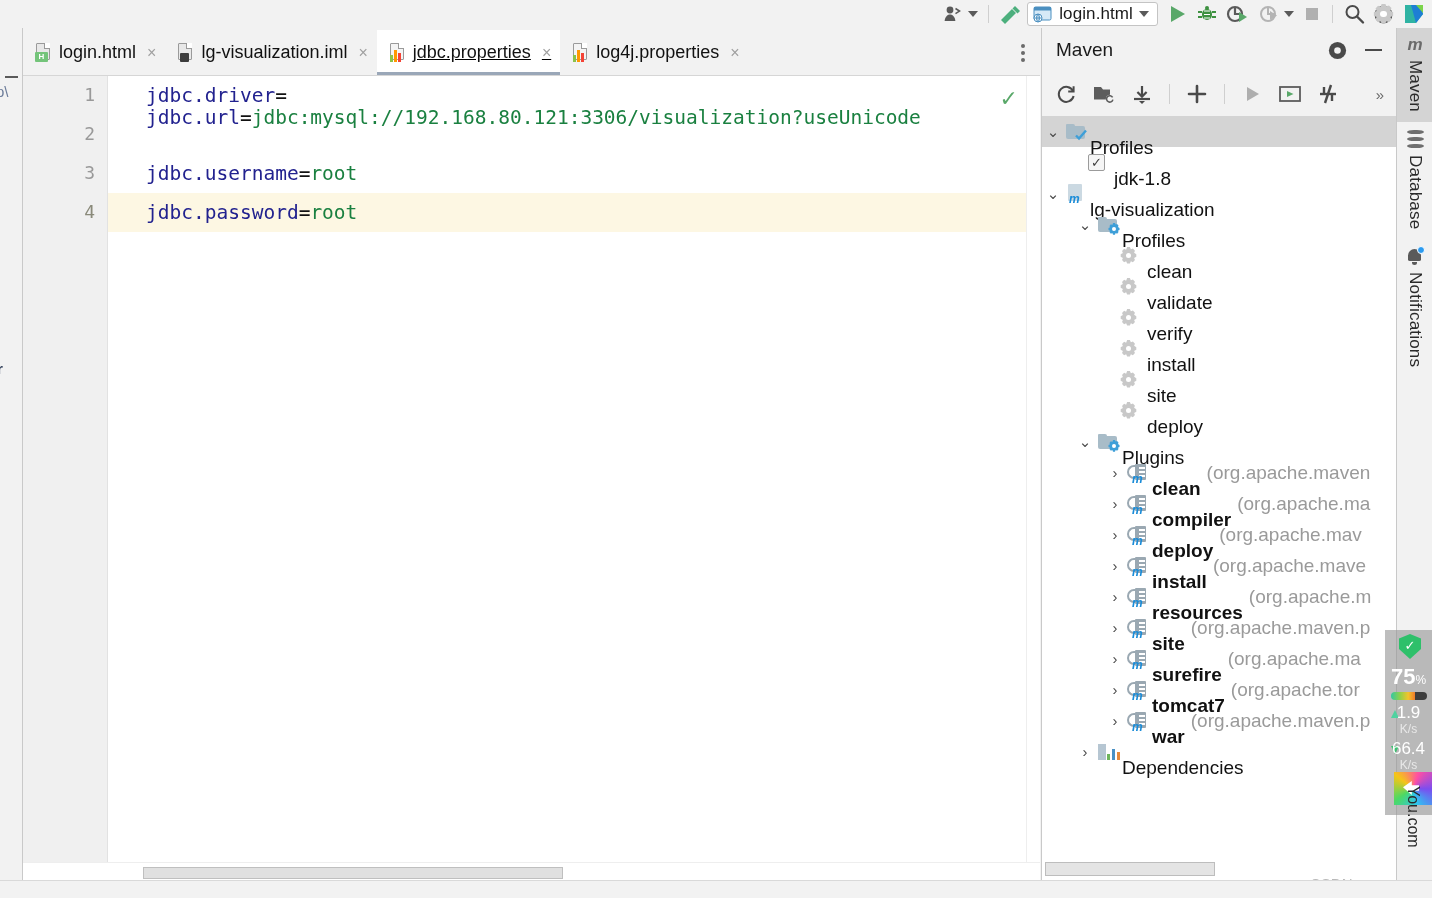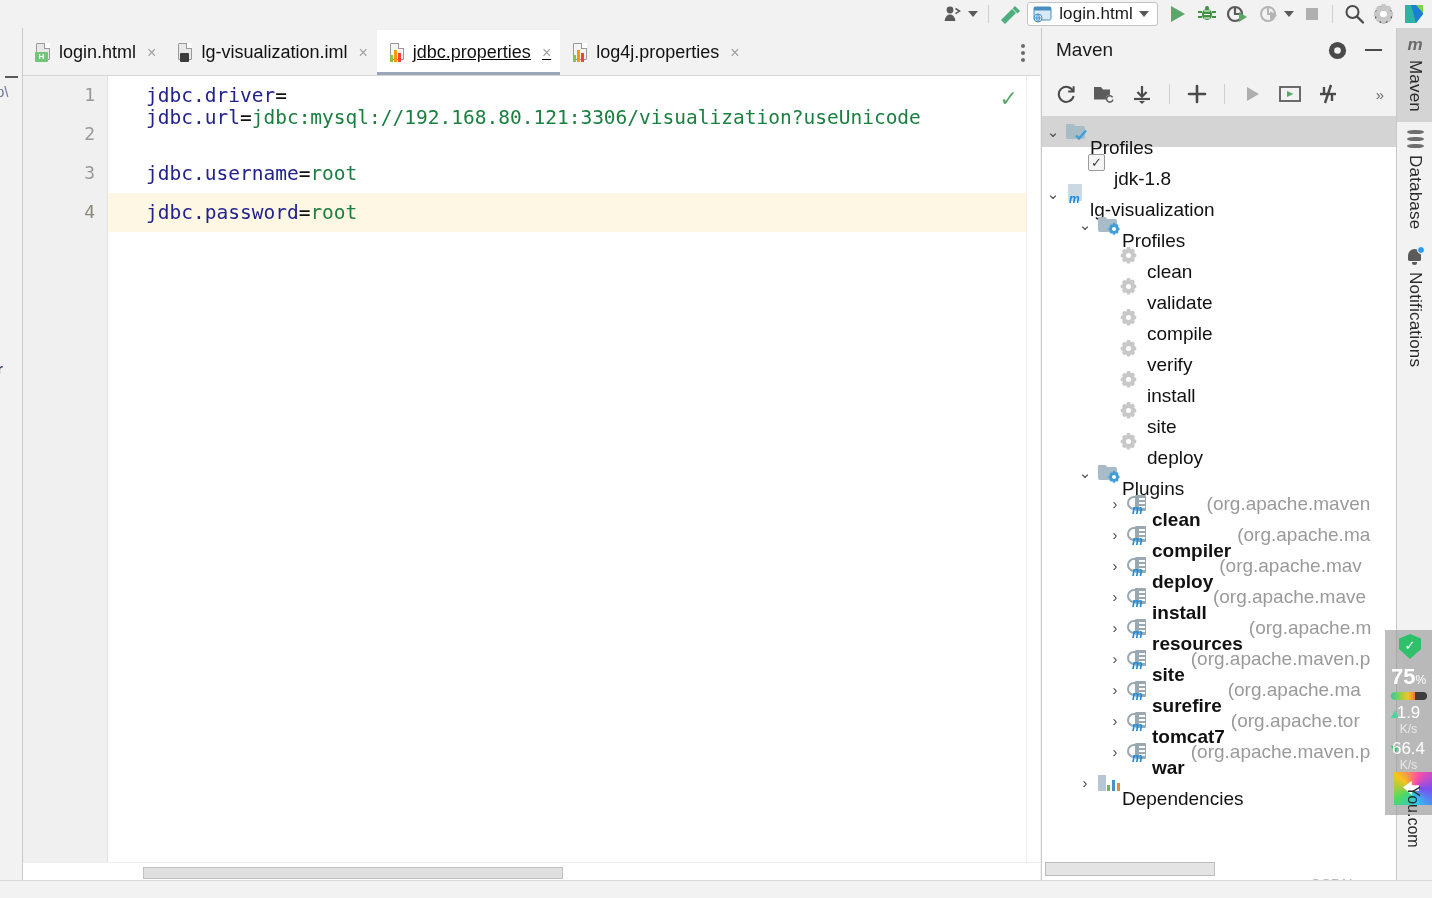--- a/index.html
+++ b/index.html
@@ -535,24 +535,20 @@
       <div class="row" style="padding-left:78px">
         <span class="gear"></span>
         <span class="txt" style="padding-left:10px">clean</span>
       </div>
       <div class="row" style="padding-left:78px">
         <span class="gear"></span>
         <span class="txt" style="padding-left:10px">validate</span>
       </div>
       <div class="row" style="padding-left:78px">
         <span class="gear"></span>
-        <span class="txt" style="padding-left:10px">compile</span>
-      </div>
-      <div class="row" style="padding-left:78px">
-        <span class="gear"></span>
         <span class="txt" style="padding-left:10px">verify</span>
       </div>
       <div class="row" style="padding-left:78px">
         <span class="gear"></span>
         <span class="txt" style="padding-left:10px">install</span>
       </div>
       <div class="row" style="padding-left:78px">
         <span class="gear"></span>
         <span class="txt" style="padding-left:10px">site</span>
       </div>

